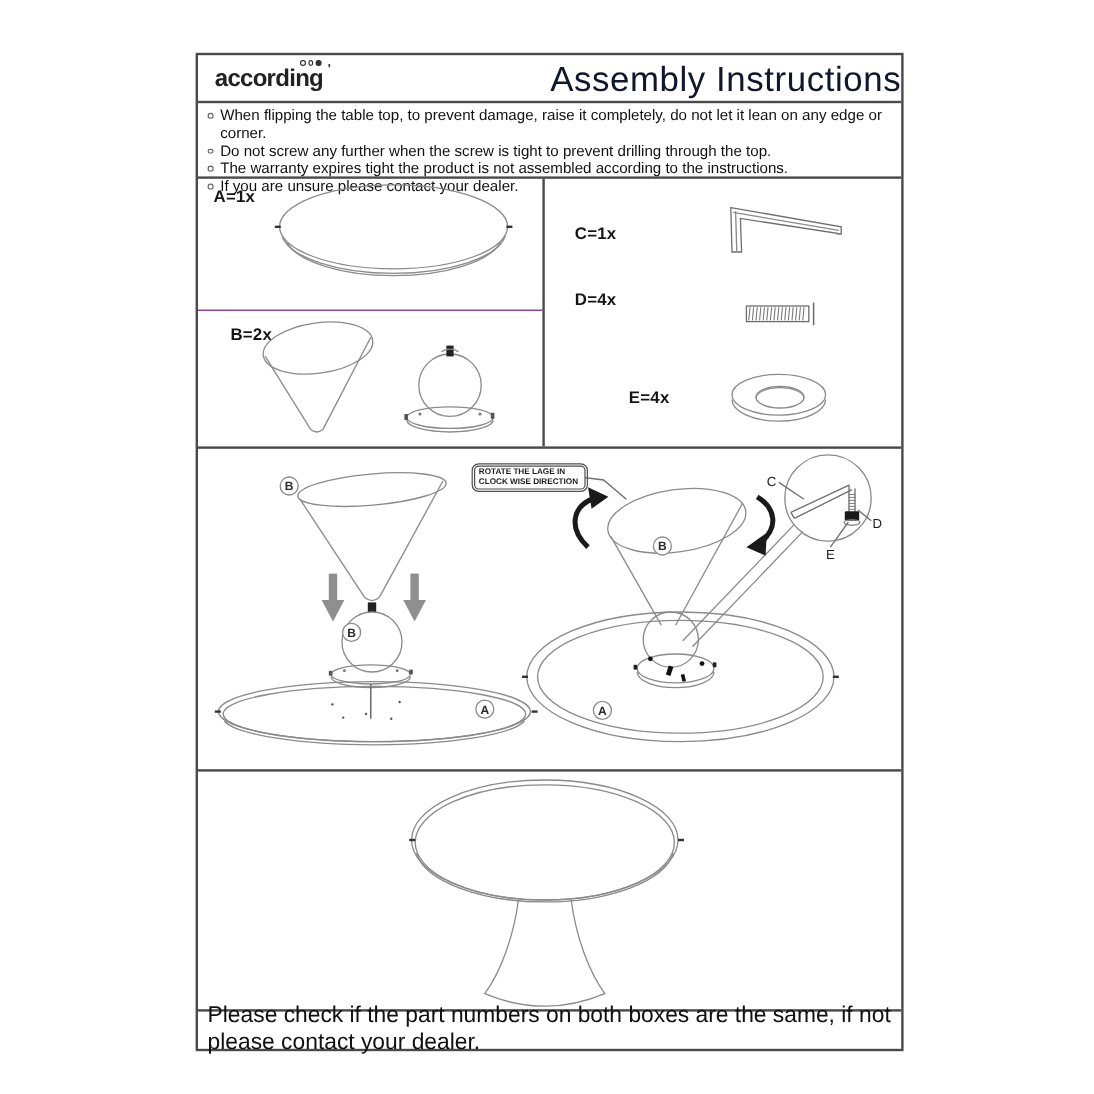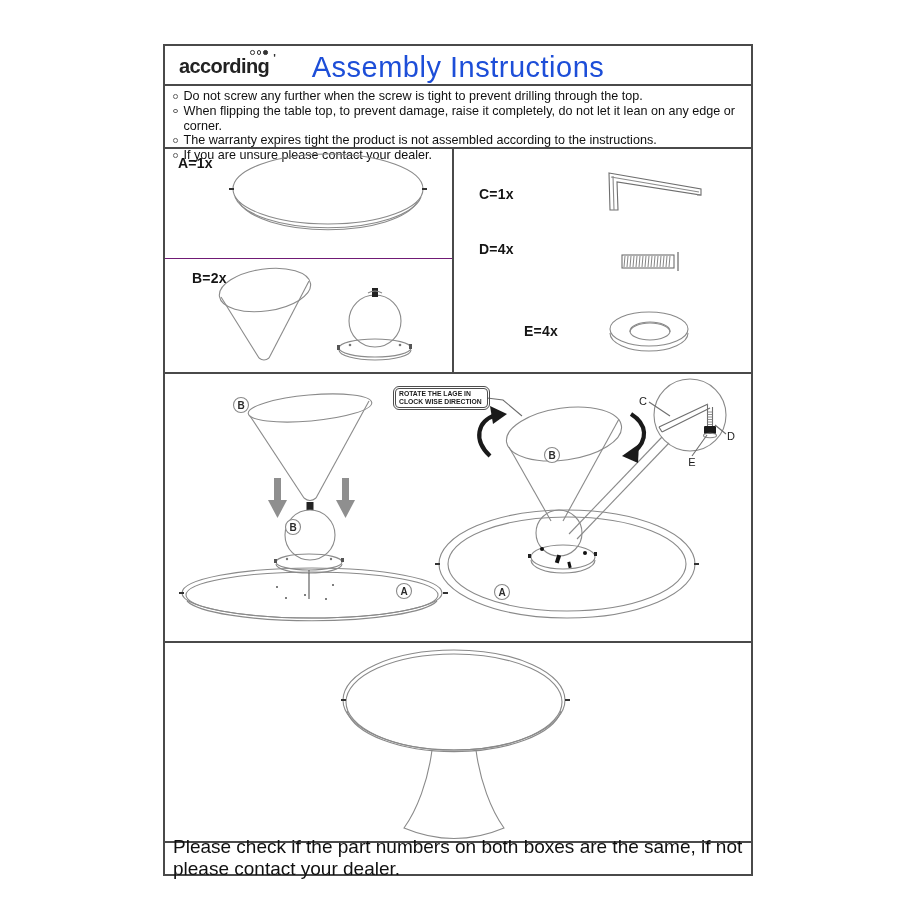--- a/index.html
+++ b/index.html
@@ -4,21 +4,21 @@
 <style>
   html,body{margin:0;padding:0;background:#fff;}
   #stage{position:relative;width:912px;height:912px;background:#fff;overflow:hidden;
          font-family:"Liberation Sans", sans-serif;color:#111;}
   #doc{position:absolute;left:163px;top:44px;width:590px;height:832px;
        border:2px solid #4a4a4a;box-sizing:border-box;background:#fff;}
   .row{position:relative;box-sizing:border-box;width:100%;}
   
   #hdr{height:40px;border-bottom:2px solid #4a4a4a;}
   #title{position:absolute;left:0;right:0;top:0;height:40px;line-height:42px;
-         text-align:center;font-size:29px;letter-spacing:.5px;color:#1d4ed8;}
+         text-align:right;font-size:29px;letter-spacing:.5px;color:#0f172a;}
   #logo{position:absolute;left:14px;top:9px;font-size:20px;font-weight:bold;
         letter-spacing:-0.6px;color:#222;}
   .logo-dots{position:absolute;left:71px;top:-5px;display:flex;gap:2px;}
   .ldot{width:4.5px;height:4.5px;border-radius:50%;border:1.3px solid #333;box-sizing:border-box;}
   .ldot.filled{background:#333;}
   .logo-tick{position:absolute;right:-6px;top:-3px;font-size:11px;font-weight:bold;color:#333;}
   
   #warn{height:63px;border-bottom:2px solid #4a4a4a;padding:3px 4px 0 5px;}
   .wline{display:flex;align-items:flex-start;line-height:14.8px;font-size:12.6px;color:#101010;}
   .bullet{flex:0 0 auto;width:4.5px;height:4.5px;border:1.2px solid #666;border-radius:50%;
@@ -61,25 +61,25 @@
           <span class="ldot"></span>
           <span class="ldot filled"></span>
         </span>
         <span class="logo-tick">'</span>
       </div>
     </div>
 
     <div class="row" id="warn">
       <div class="wline">
         <span class="bullet"></span>
+        <span>When flipping the table top, to prevent damage, raise it completely, do not let it lean on any edge or corner.</span>
+      </div>
+      <div class="wline">
+        <span class="bullet"></span>
         <span>Do not screw any further when the screw is tight to prevent drilling through the top.</span>
-      </div>
-      <div class="wline">
-        <span class="bullet"></span>
-        <span>When flipping the table top, to prevent damage, raise it completely, do not let it lean on any edge or corner.</span>
       </div>
       <div class="wline">
         <span class="bullet"></span>
         <span>The warranty expires tight the product is not assembled according to the instructions.</span>
       </div>
       <div class="wline">
         <span class="bullet"></span>
         <span>If you are unsure please contact your dealer.</span>
       </div>
     </div>

